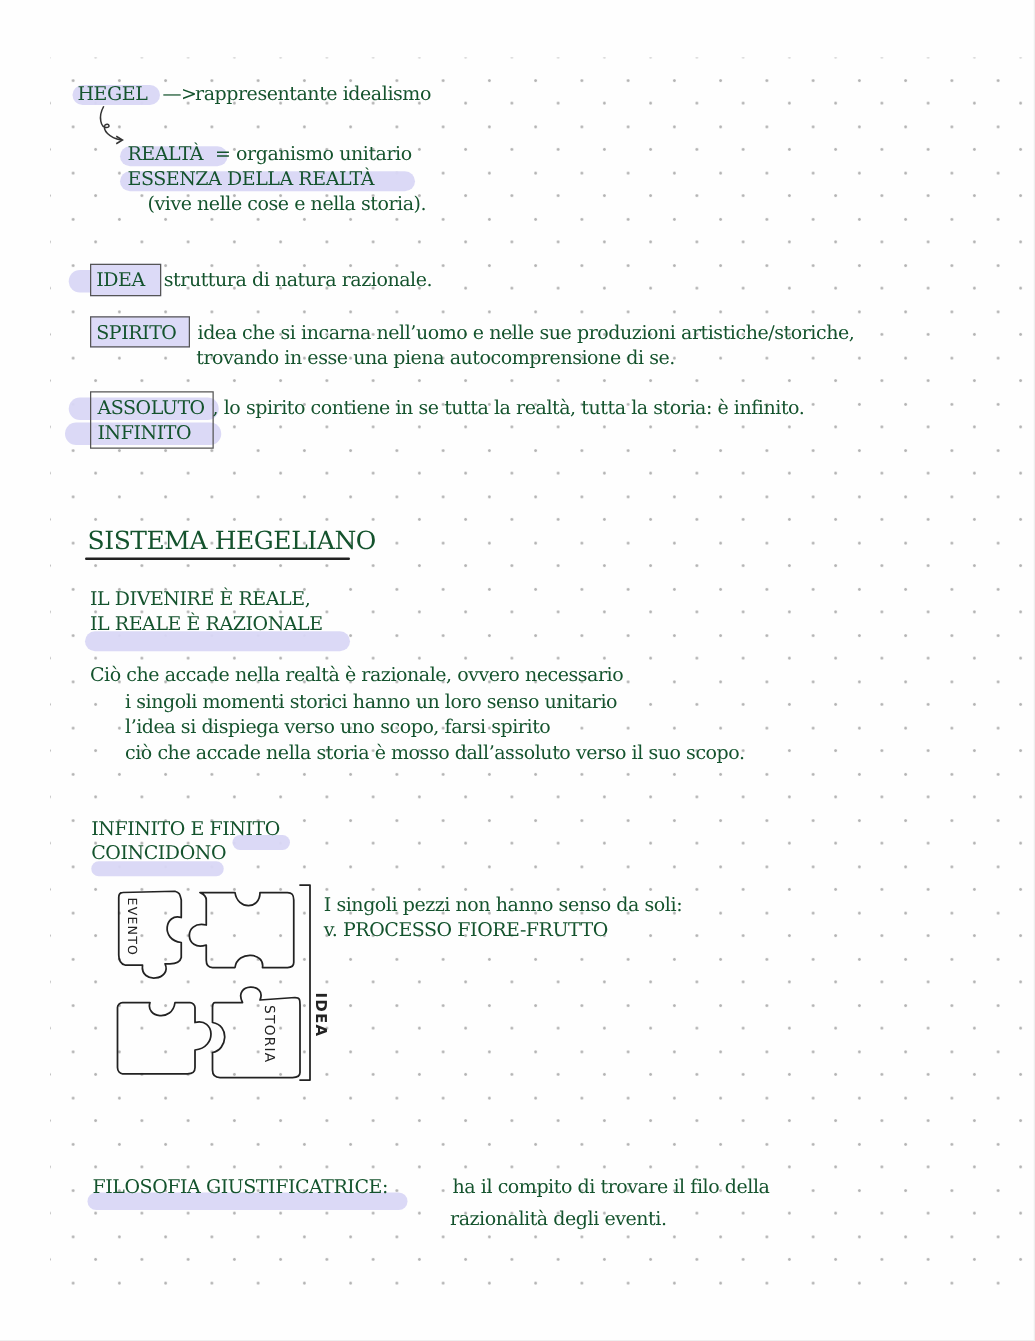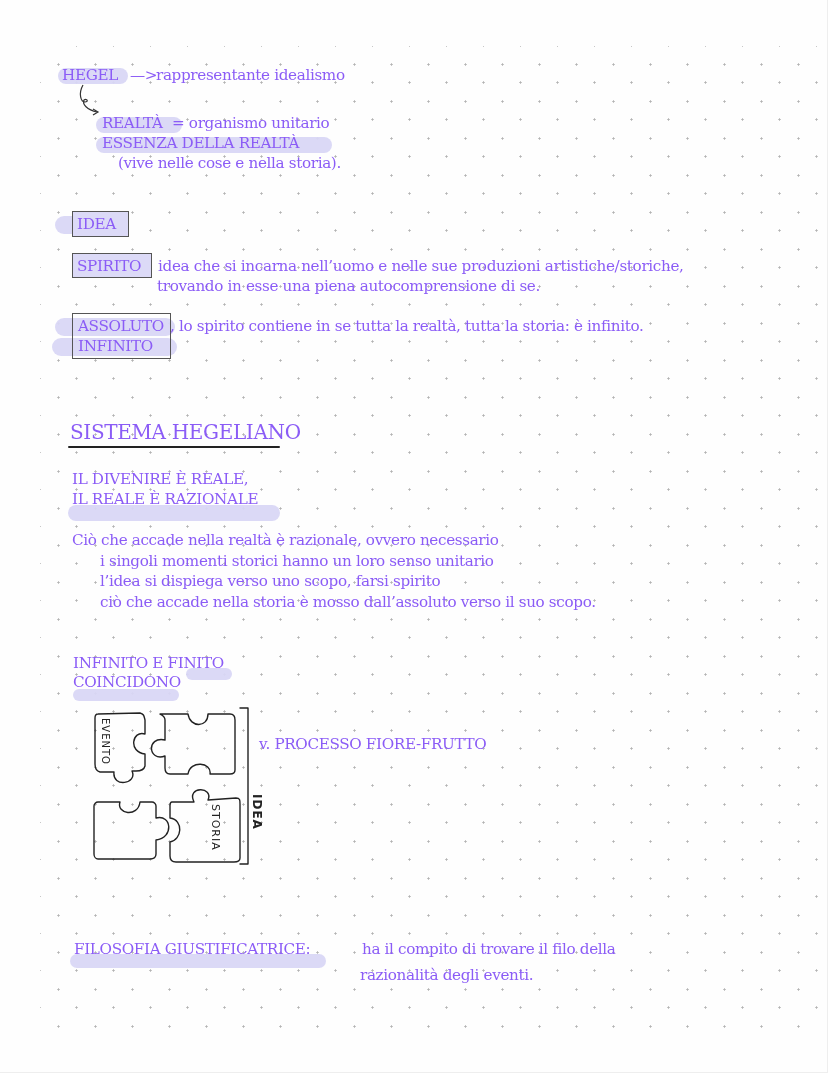--- a/index.html
+++ b/index.html
@@ -21,21 +21,21 @@
       radial-gradient(circle, #9a9a9a 0.9px, transparent 1.3px),
       radial-gradient(circle, #9a9a9a 0.9px, transparent 1.3px);
     background-size: 37px 37px, 37px 37px;
     background-position: 0 0, 18px 18px;
     opacity: 0.75;
   }
   .t {
     position: absolute; white-space: nowrap;
     font-size: 15.2px; line-height: 20px; letter-spacing: -0.35px;
     font-family: "DejaVu Serif", "Liberation Serif", serif;
-    color: #8b5cf6;
+    color: #14532d;
   }
   .hl { position: absolute; background: #d9d7f6; border-radius: 10px; opacity: 0.95; }
   .box { position: absolute; border: 1.3px solid #555; background: #dcdaf7; box-sizing: border-box; }
   .uline { position: absolute; height: 2px; background: #222; border-radius: 1px; }
   svg { position: absolute; overflow: visible; }
 </style>
 </head>
 <body>
 
 <div class="page">
@@ -55,20 +55,21 @@
   <div class="t" style="left:102px;top:113px;">REALTÀ</div>
   <div class="t" style="left:172px;top:113px;">= organismo unitario</div>
 
   <div class="hl" style="left:96px;top:137px;width:236px;height:16px;"></div>
   <div class="t" style="left:102px;top:133px;">ESSENZA DELLA REALTÀ</div>
   <div class="t" style="left:102px;top:153px;margin-left:16px;">(vive nelle cose e nella storia).</div>
 
   <div class="hl" style="left:55px;top:216px;width:60px;height:18px;"></div>
   <div class="box" style="left:72px;top:211px;width:57px;height:26px;"></div>
   <div class="t" style="left:77px;top:214px;">IDEA</div>
+  <div class="t" style="left:131px;top:214px;">struttura di natura razionale.</div>
 
   <div class="box" style="left:72px;top:253px;width:80px;height:25px;"></div>
   <div class="t" style="left:77px;top:256px;">SPIRITO</div>
   <div class="t" style="left:158px;top:256px;">idea che si incarna nell’uomo e nelle sue produzioni artistiche/storiche,</div>
   <div class="t" style="left:157px;top:276px;">trovando in esse una piena autocomprensione di se.</div>
 
   <div class="hl" style="left:55px;top:318px;width:120px;height:18px;"></div>
   <div class="hl" style="left:52px;top:338px;width:125px;height:18px;border-radius:12px;"></div>
   <div class="box" style="left:72px;top:313px;width:99px;height:46px;background:transparent;"></div>
   <div class="t" style="left:78px;top:316px;">ASSOLUTO</div>
@@ -103,19 +104,20 @@
 
       <path d="M82 96 L104 96 C 96 80, 124 80, 118 94 L146 92 C 150 92, 150 94, 150 98 L150 152 C 150 155, 148 156, 144 156 L86 156 C 82 156, 80 154, 80 150 L80 136 C 92 134, 94 114, 80 112 L80 100 C 80 98, 80 96, 82 96 Z"></path>
 
       <path d="M150 2 L158 2 L158 158 L150 158"></path>
     </g>
     <text x="0" y="0" transform="translate(12,12) rotate(90)" font-family="DejaVu Sans, sans-serif" font-size="10" fill="#222" letter-spacing="1">EVENTO</text>
     <text x="0" y="0" transform="translate(122,98) rotate(90)" font-family="DejaVu Sans, sans-serif" font-size="11" fill="#222" letter-spacing="1">STORIA</text>
     <text x="0" y="0" transform="translate(163,88) rotate(90)" font-family="DejaVu Sans, sans-serif" font-size="12" font-weight="bold" fill="#222" letter-spacing="1">IDEA</text>
   </svg>
 
+  <div class="t" style="left:259px;top:714px;">I singoli pezzi non hanno senso da soli:</div>
   <div class="t" style="left:259px;top:734px;">v. PROCESSO FIORE-FRUTTO</div>
 
   <div class="hl" style="left:70px;top:954px;width:256px;height:14px;"></div>
   <div class="t" style="left:74px;top:939px;">FILOSOFIA GIUSTIFICATRICE:</div>
   <div class="t" style="left:362px;top:939px;">ha il compito di trovare il filo della</div>
   <div class="t" style="left:360px;top:965px;">razionalità degli  eventi.</div>
 </div>
 
 </body></html>

